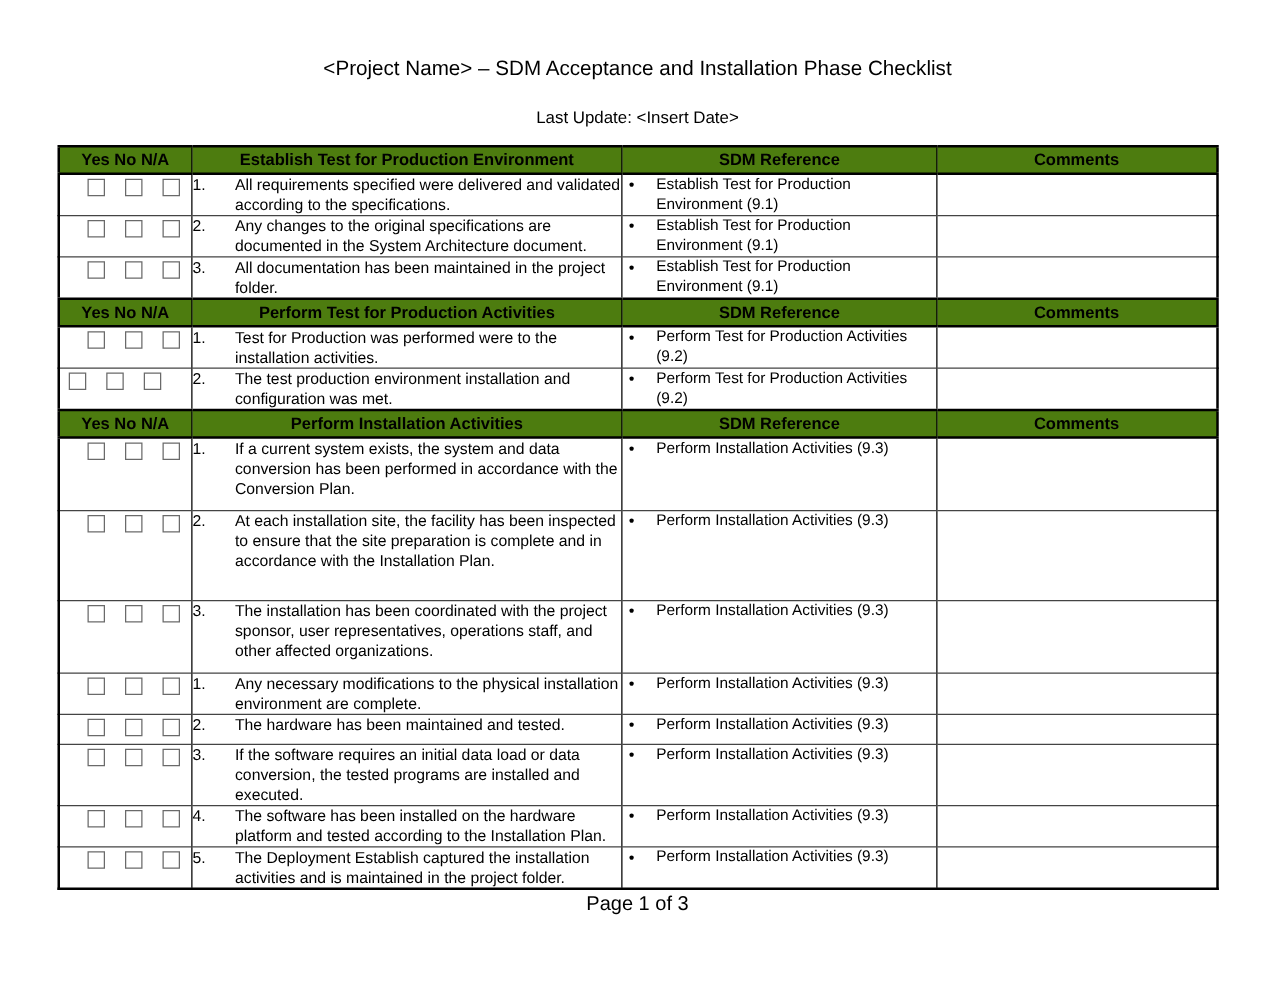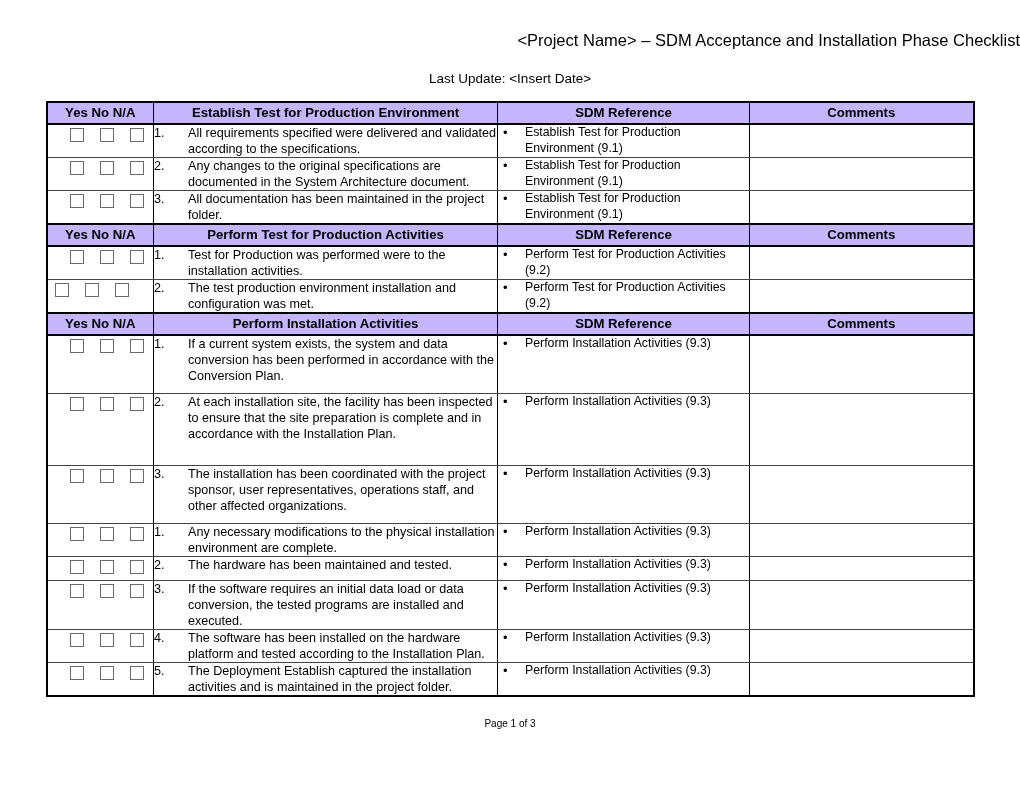--- a/index.html
+++ b/index.html
@@ -15,24 +15,24 @@
     overflow: hidden;
     position: relative;
   }
   .page {
     position: absolute;
     left: 0; top: 0;
     width: 1020px;
     height: 788px;
   }
   .doc-title {
-    text-align: right;
+    text-align: center;
     font-size: 16.5px;
     line-height: 20px;
-    margin-top: 30px;
+    margin-top: 45px;
     white-space: nowrap;
   }
   .doc-subtitle {
     text-align: center;
     font-size: 13.5px;
     line-height: 17px;
     margin-top: 20px;
   }
   table.checklist {
     border-collapse: collapse;
@@ -47,21 +47,21 @@
     vertical-align: top;
     padding: 0;
   }
   
   col.c-check { width: 107px; }
   col.c-item  { width: 344px; }
   col.c-ref   { width: 252px; }
   col.c-comm  { width: 224px; }
 
   tr.section-header td {
-    background: #c4b5fd;
+    background: #4d7c0f;
     text-align: center;
     font-weight: bold;
     font-size: 13.2px;
     line-height: 15px;
     padding: 2px 2px 3px 2px;
     vertical-align: middle;
     border-top: 2px solid #000;
     border-bottom: 2px solid #000;
   }
   tr.item-row td {
@@ -133,21 +133,21 @@
     left: 0;
     right: 0;
     top: 716px;
     text-align: center;
   }
   .footer-title {
     font-size: 13.5px;
     line-height: 16px;
   }
   .footer-page {
-    font-size: 10px;
+    font-size: 16px;
     line-height: 15px;
   }
 </style>
 </head>
 <body>
 
 <div class="page">
 
   <div class="doc-title">&lt;Project Name&gt; – SDM Acceptance and Installation Phase Checklist</div>
   <div class="doc-subtitle">Last Update: &lt;Insert Date&gt;</div>

